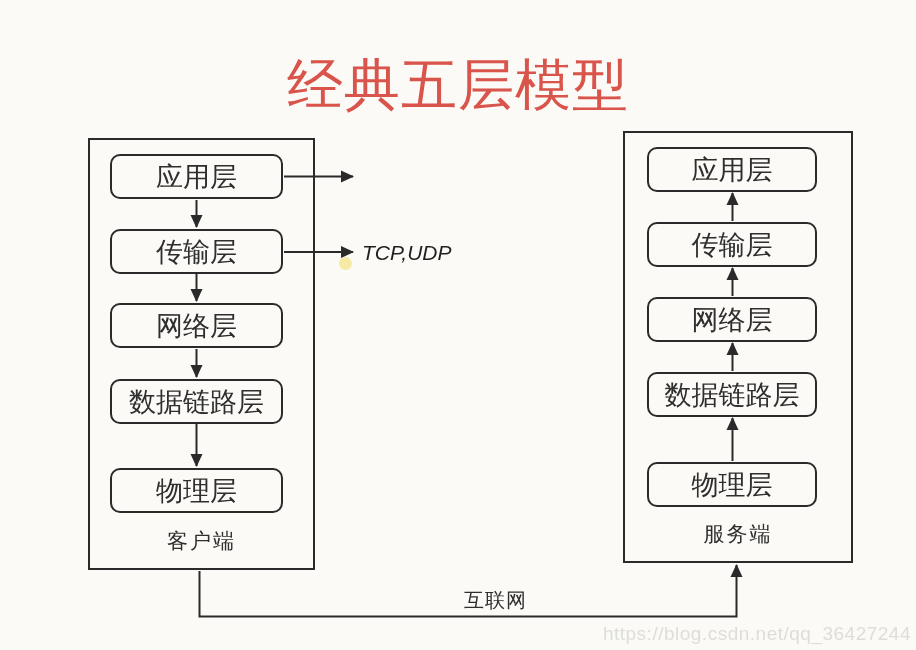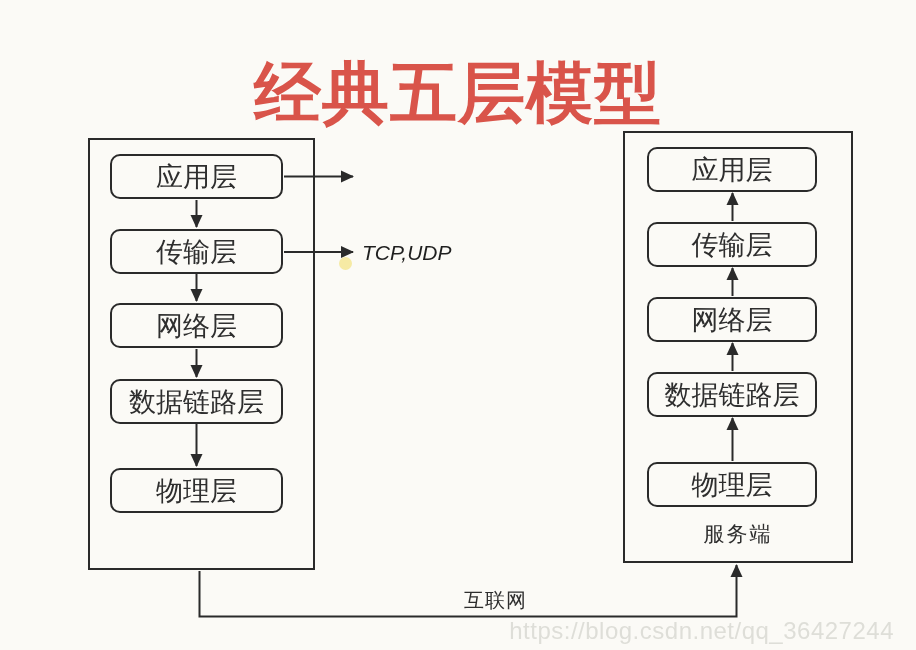--- a/index.html
+++ b/index.html
@@ -17,22 +17,22 @@
     font-family:"Liberation Sans","DejaVu Sans",sans-serif;
     color:var(--text-color);
     position:relative;
     overflow:hidden;
   }
   .stage{position:absolute;inset:0;width:916px;height:650px;}
 
   .title{
     position:absolute;left:0;right:0;top:48px;
     text-align:center;
-    font-size:67px;
-    font-weight:bold;
+    font-size:56px;
+    font-weight:normal;
     letter-spacing:1px;
     color:var(--title-color);
     z-index:1;
   }
 
   .container{
     position:absolute;
     border:2px solid var(--line-color);
     background:transparent;
     z-index:1;
@@ -110,40 +110,41 @@
     padding:0 5px;
     background:var(--background);
     font-size:20px;
     line-height:26px;
     letter-spacing:1px;
     z-index:3;
   }
 
   .watermark{
     position:absolute;
-    right:22px;bottom:5px;
-    font-size:24px;
+    right:5px;bottom:5px;
+    font-size:19px;
     letter-spacing:0.5px;
     color:var(--watermark-color);
     z-index:1;
   }
 </style>
 </head>
 <body>
 
 <div class="stage">
 
   <div class="title">经典五层模型</div>
 
   <div class="container client">
     <div class="lbox b1">应用层</div>
     <div class="lbox b2">传输层</div>
     <div class="lbox b3">网络层</div>
     <div class="lbox b4">数据链路层</div>
     <div class="lbox b5">物理层</div>
+    <div class="caption">客户端</div>
   </div>
 
   <div class="container server">
     <div class="lbox b1">应用层</div>
     <div class="lbox b2">传输层</div>
     <div class="lbox b3">网络层</div>
     <div class="lbox b4">数据链路层</div>
     <div class="lbox b5">物理层</div>
     <div class="caption">服务端</div>
   </div>

